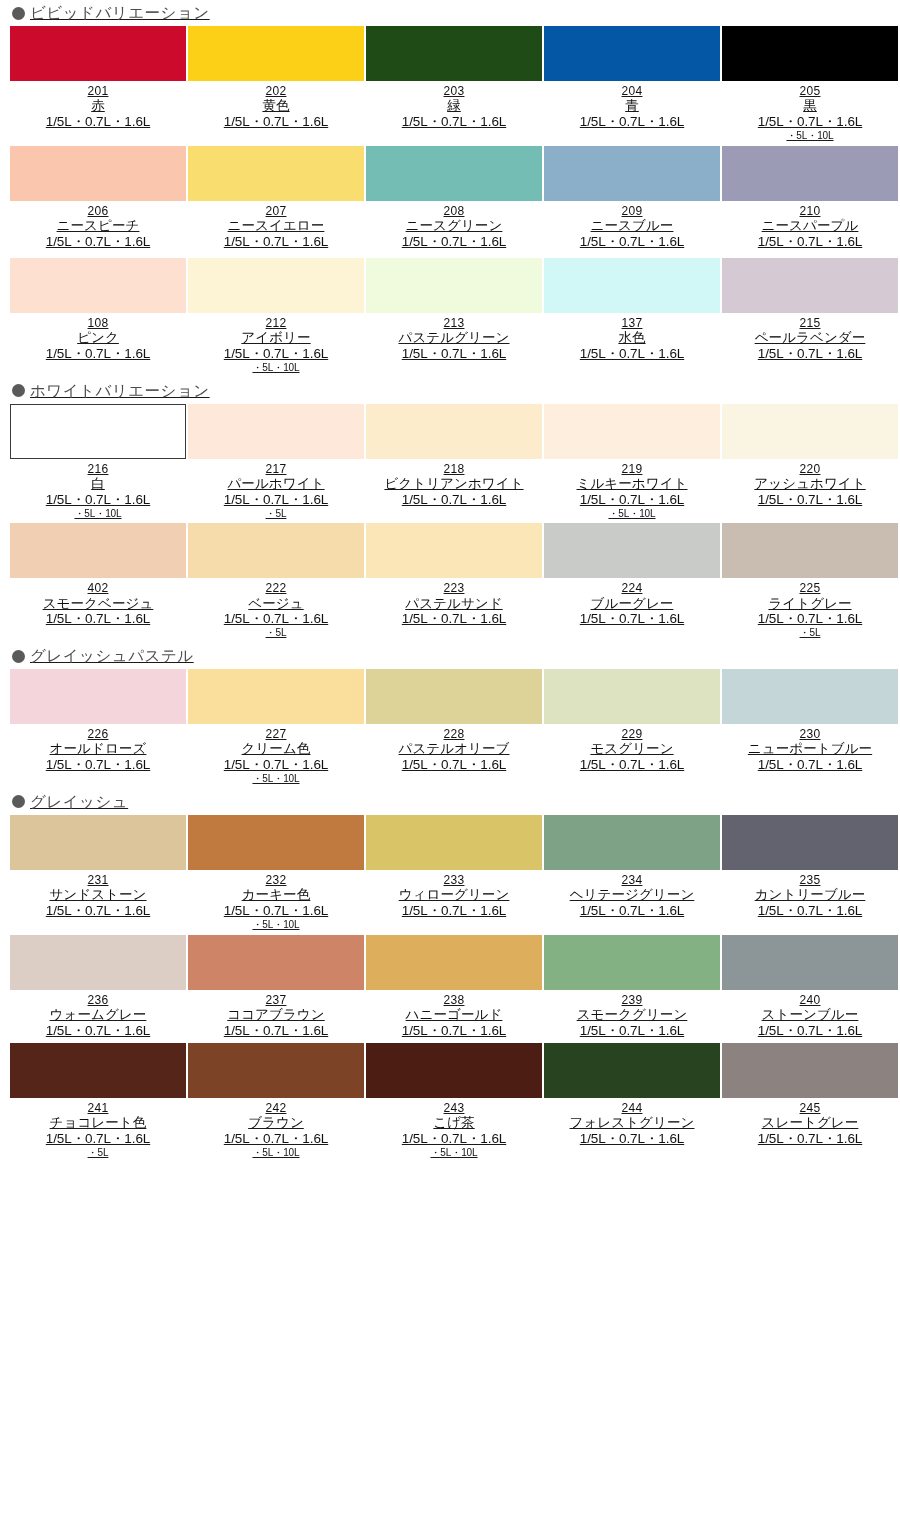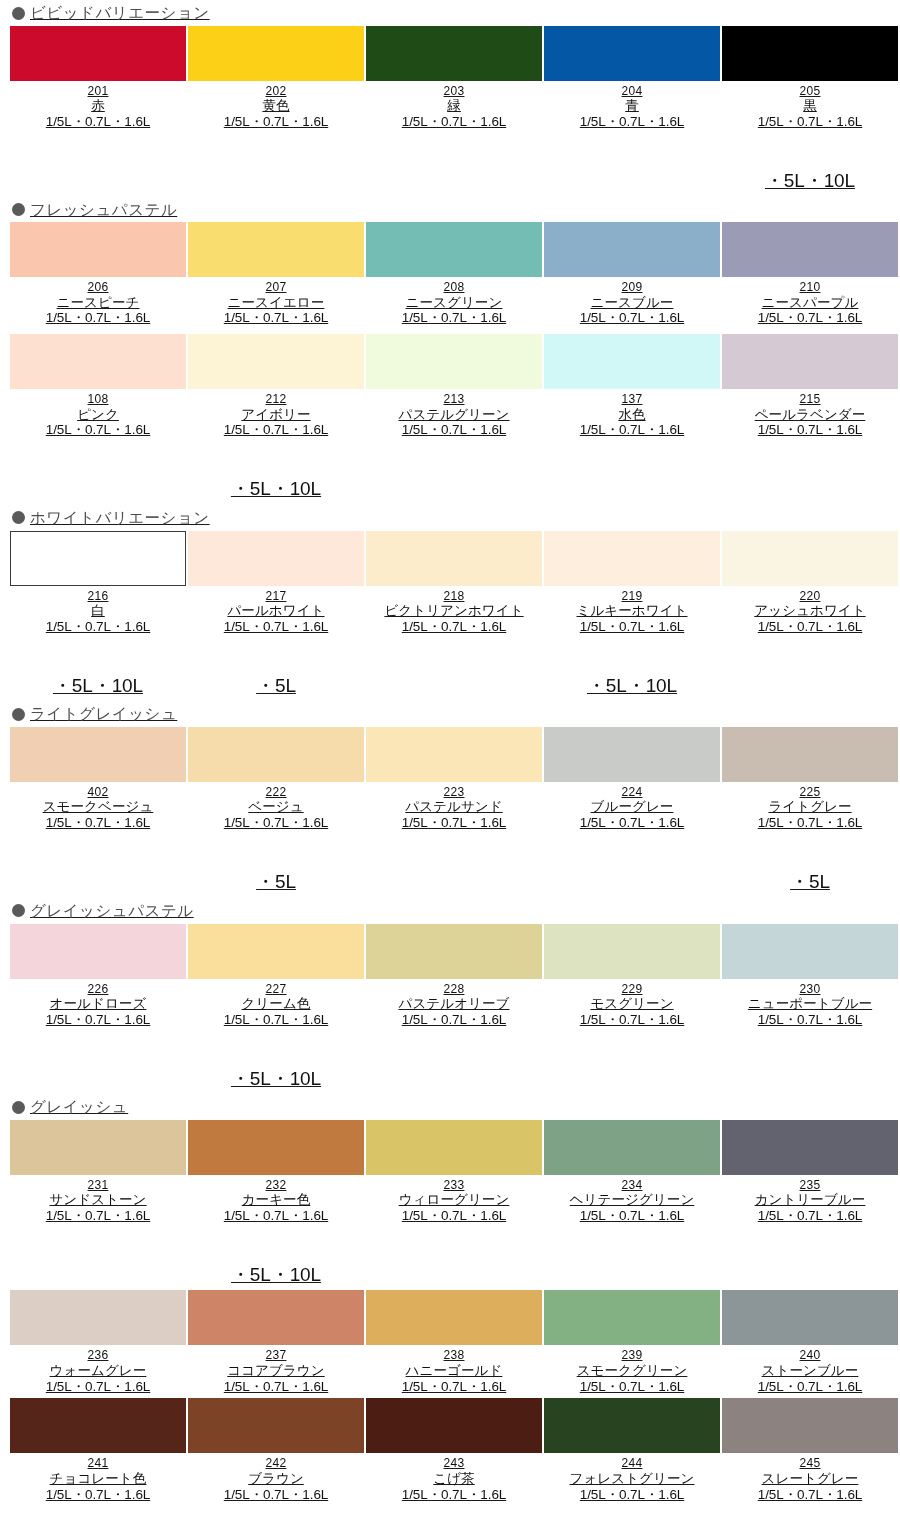--- a/index.html
+++ b/index.html
@@ -81,25 +81,24 @@
     color: #111;
     white-space: nowrap;
   }
   .sizes {
     font-size: 13.5px;
     letter-spacing: -0.1px;
     color: #111;
     white-space: nowrap;
   }
   .sizes2 {
-    font-size: 19px;
+    font-size: 10px;
     letter-spacing: -0.1px;
     color: #111;
     white-space: nowrap;
-    margin-top: 40px;
   }
   .row-spacer { height: 8px; }
   .group-gap { height: 4px; }
 </style>
 </head>
 <body>
 
 <div class="sheet">
     <div class="group">
       <div class="group-header">
@@ -145,24 +144,20 @@
             <div class="code">205</div>
             <div class="cname">黒</div>
             <div class="sizes">1/5L・0.7L・1.6L</div>
             <div class="sizes2">・5L・10L</div>
           </div>
         </div>
       </div>
     </div>
     <div class="group-gap"></div>
     <div class="group">
-      <div class="group-header">
-        <span class="group-bullet" style="background: rgb(90, 90, 90);"></span>
-        <span class="group-title">フレッシュパステル</span>
-      </div>
       <div class="row">
         <div class="cell">
           <div class="swatch" style="background: rgb(250, 198, 174);"></div>
           <div class="labels">
             <div class="code">206</div>
             <div class="cname">ニースピーチ</div>
             <div class="sizes">1/5L・0.7L・1.6L</div>
           </div>
         </div>
         <div class="cell">
@@ -290,24 +285,20 @@
           <div class="labels">
             <div class="code">220</div>
             <div class="cname">アッシュホワイト</div>
             <div class="sizes">1/5L・0.7L・1.6L</div>
           </div>
         </div>
       </div>
     </div>
     <div class="group-gap"></div>
     <div class="group">
-      <div class="group-header">
-        <span class="group-bullet" style="background: rgb(90, 90, 90);"></span>
-        <span class="group-title">ライトグレイッシュ</span>
-      </div>
       <div class="row">
         <div class="cell">
           <div class="swatch" style="background: rgb(240, 207, 178);"></div>
           <div class="labels">
             <div class="code">402</div>
             <div class="cname">スモークベージュ</div>
             <div class="sizes">1/5L・0.7L・1.6L</div>
           </div>
         </div>
         <div class="cell">

